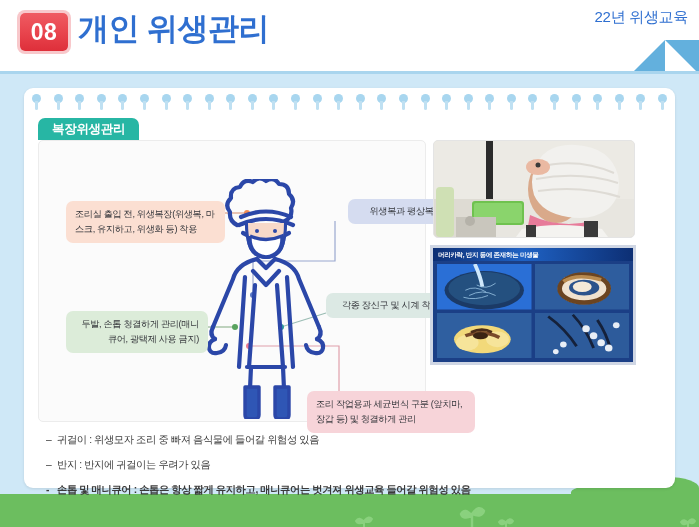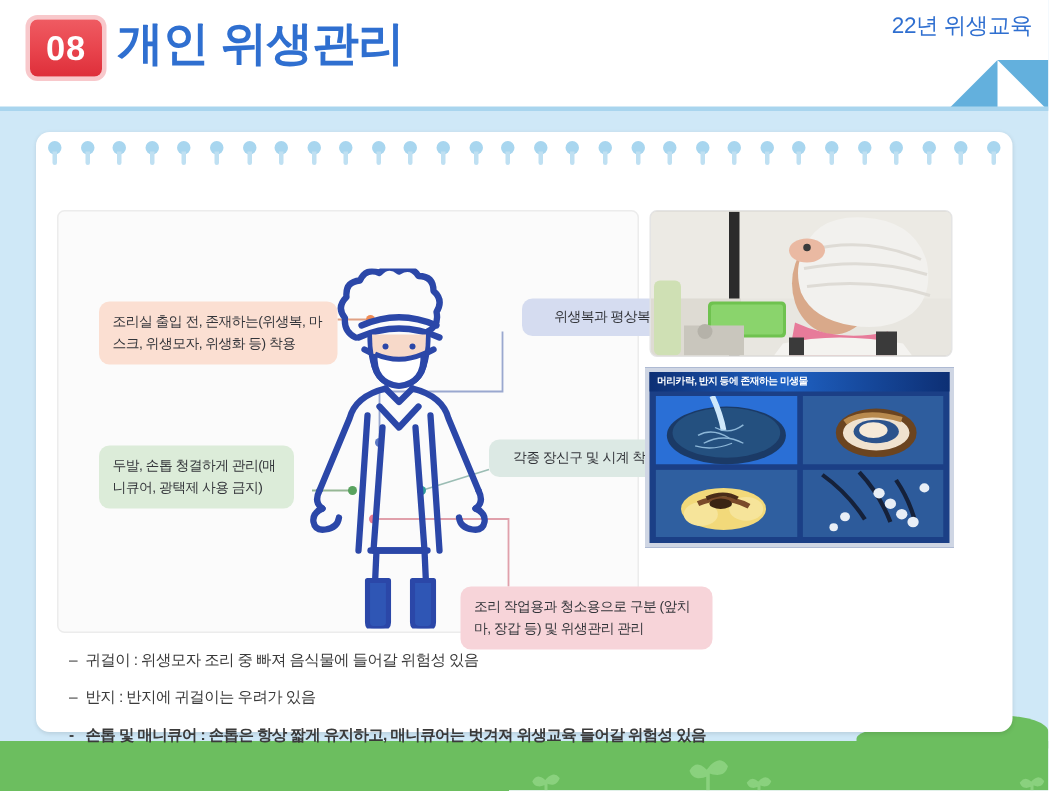--- a/index.html
+++ b/index.html
@@ -64,21 +64,21 @@
   
   .co{position:absolute;border-radius:7px;padding:6px 9px;font-size:9.2px;line-height:1.65;
       letter-spacing:-.35px;color:#33353a;box-sizing:border-box;}
   .co-peach{background:#fbdfd2;}
   .co-green{background:#dcecd9;}
   .co-lav  {background:#d5dcf0;}
   .co-mint {background:#dce9e4;}
   .co-pink {background:#f7d4d9;}
 
   #co1{left:27px;top:60px;width:159px;}
-  #co2{left:27px;top:156px;width:130px;}
+  #co2{left:27px;top:170px;width:142px;text-align:right;}
   #co3{left:309px;top:58px;width:127px;text-align:center;padding:5px 8px;}
   #co4{left:287px;top:152px;width:149px;text-align:center;padding:5px 8px;}
   #co5{left:268px;top:250px;width:168px;}
   .cdot{position:absolute;width:6px;height:6px;border-radius:50%;}
 
   
   .person{position:absolute;left:152px;top:38px;width:150px;height:240px;}
 
   
   .photo1{
@@ -145,20 +145,21 @@
         <div class="pin" style="left: 474.897px;"></div>
         <div class="pin" style="left: 496.483px;"></div>
         <div class="pin" style="left: 518.069px;"></div>
         <div class="pin" style="left: 539.655px;"></div>
         <div class="pin" style="left: 561.241px;"></div>
         <div class="pin" style="left: 582.828px;"></div>
         <div class="pin" style="left: 604.414px;"></div>
         <div class="pin" style="left: 626px;"></div>
       </div>
 
+    <div class="tab">복장위생관리</div>
 
     <div class="diagram">
 
       <svg width="386" height="280" style="position:absolute;left:0;top:0;">
         <line x1="186" y1="72" x2="208" y2="72" stroke="#e0a184" stroke-width="1.2"></line>
         <line x1="169" y1="186" x2="196" y2="186" stroke="#96b795" stroke-width="1.2"></line>
         <line x1="242" y1="186" x2="287" y2="172" stroke="#9bbdb4" stroke-width="1.2"></line>
         <path d="M214 154 L214 120 L296 120 L296 80" fill="none" stroke="#9aa8cf" stroke-width="1.2"></path>
         <path d="M210 205 L300 205 L300 250" fill="none" stroke="#e0a0ab" stroke-width="1.2"></path>
       </svg>
@@ -211,25 +212,25 @@
 
         <path d="M59 57 q16 7 32 0 q1 19 -16 21 q-17 -2 -16 -21" fill="#ffffff" stroke="#2b47a8" stroke-width="3.4"></path>
 
         <circle cx="66" cy="52" r="2" fill="#2b47a8"></circle>
         <circle cx="84" cy="52" r="2" fill="#2b47a8"></circle>
 
         <path d="M54 208 h14 v28 q0 4 -5 4 h-5 q-4 0 -4 -4 z" fill="#2f56b5" stroke="#2b47a8" stroke-width="3.4" stroke-linejoin="round"></path>
         <path d="M84 208 h14 v28 q0 4 -4 4 h-5 q-5 0 -5 -4 z" fill="#2f56b5" stroke="#2b47a8" stroke-width="3.4" stroke-linejoin="round"></path>
       </svg>
 
-      <div class="co co-peach" id="co1">조리실 출입 전, 존재하는(위생복, 마스크, 위생모자, 위생화 등) 착용</div>
+      <div class="co co-peach" id="co1">조리실 출입 전, 위생복장(위생복, 마스크, 유지하고, 위생화 등) 착용</div>
       <div class="co co-green" id="co2">두발, 손톱 청결하게 관리(매니큐어, 광택제 사용 금지)</div>
       <div class="co co-lav" id="co3">위생복과 평상복 구분</div>
       <div class="co co-mint" id="co4">각종 장신구 및 시계 착용 금지</div>
-      <div class="co co-pink" id="co5">조리 작업용과 청소용으로 구분 (앞치마, 장갑 등) 및 위생관리 관리</div>
+      <div class="co co-pink" id="co5">조리 작업용과 세균번식 구분 (앞치마, 장갑 등) 및 청결하게 관리</div>
     </div>
 
     <div class="photo1">
       <svg width="200" height="96" viewBox="0 0 200 96" preserveAspectRatio="none">
         <rect width="200" height="96" fill="#e8e6e0"></rect>
         <rect x="0" y="0" width="200" height="58" fill="#eceae4"></rect>
         <rect x="52" y="0" width="7" height="96" fill="#2b2b2b"></rect>
         <rect x="0" y="58" width="60" height="38" fill="#dedbd3"></rect>
         <rect x="2" y="46" width="18" height="50" rx="4" fill="#cfe0b4"></rect>
         <rect x="38" y="60" width="52" height="24" rx="3" fill="#6fc24f"></rect>

